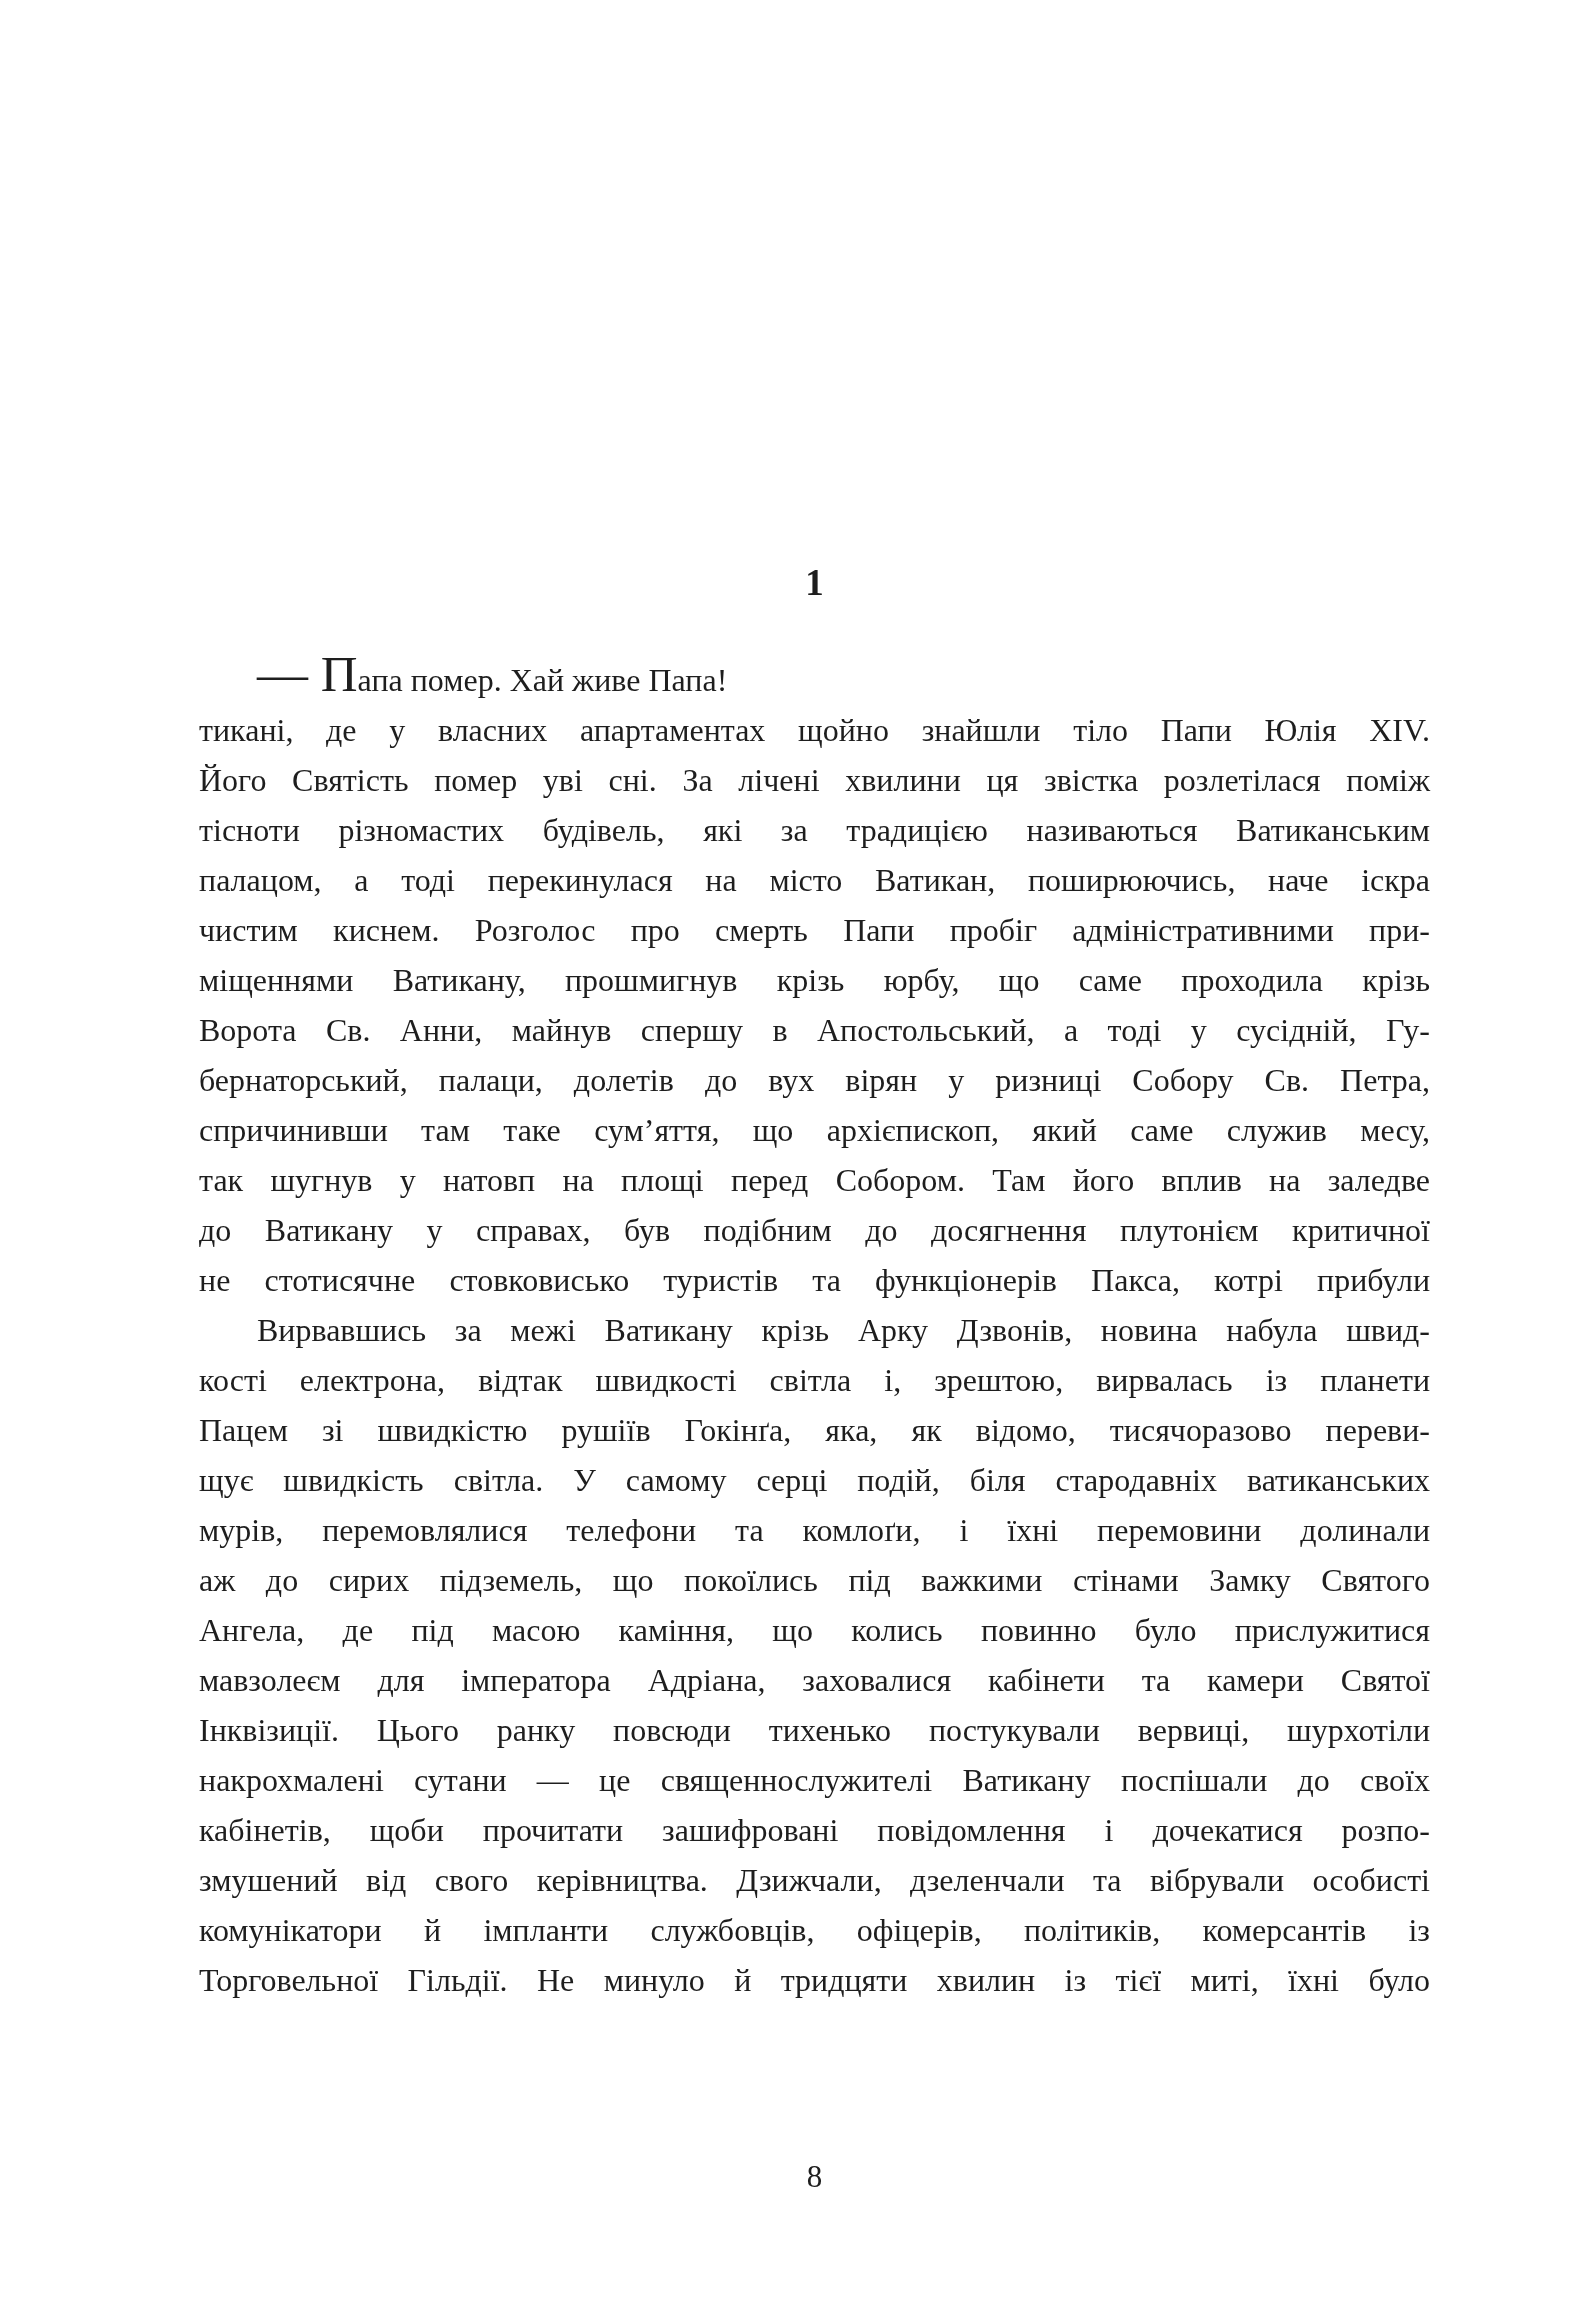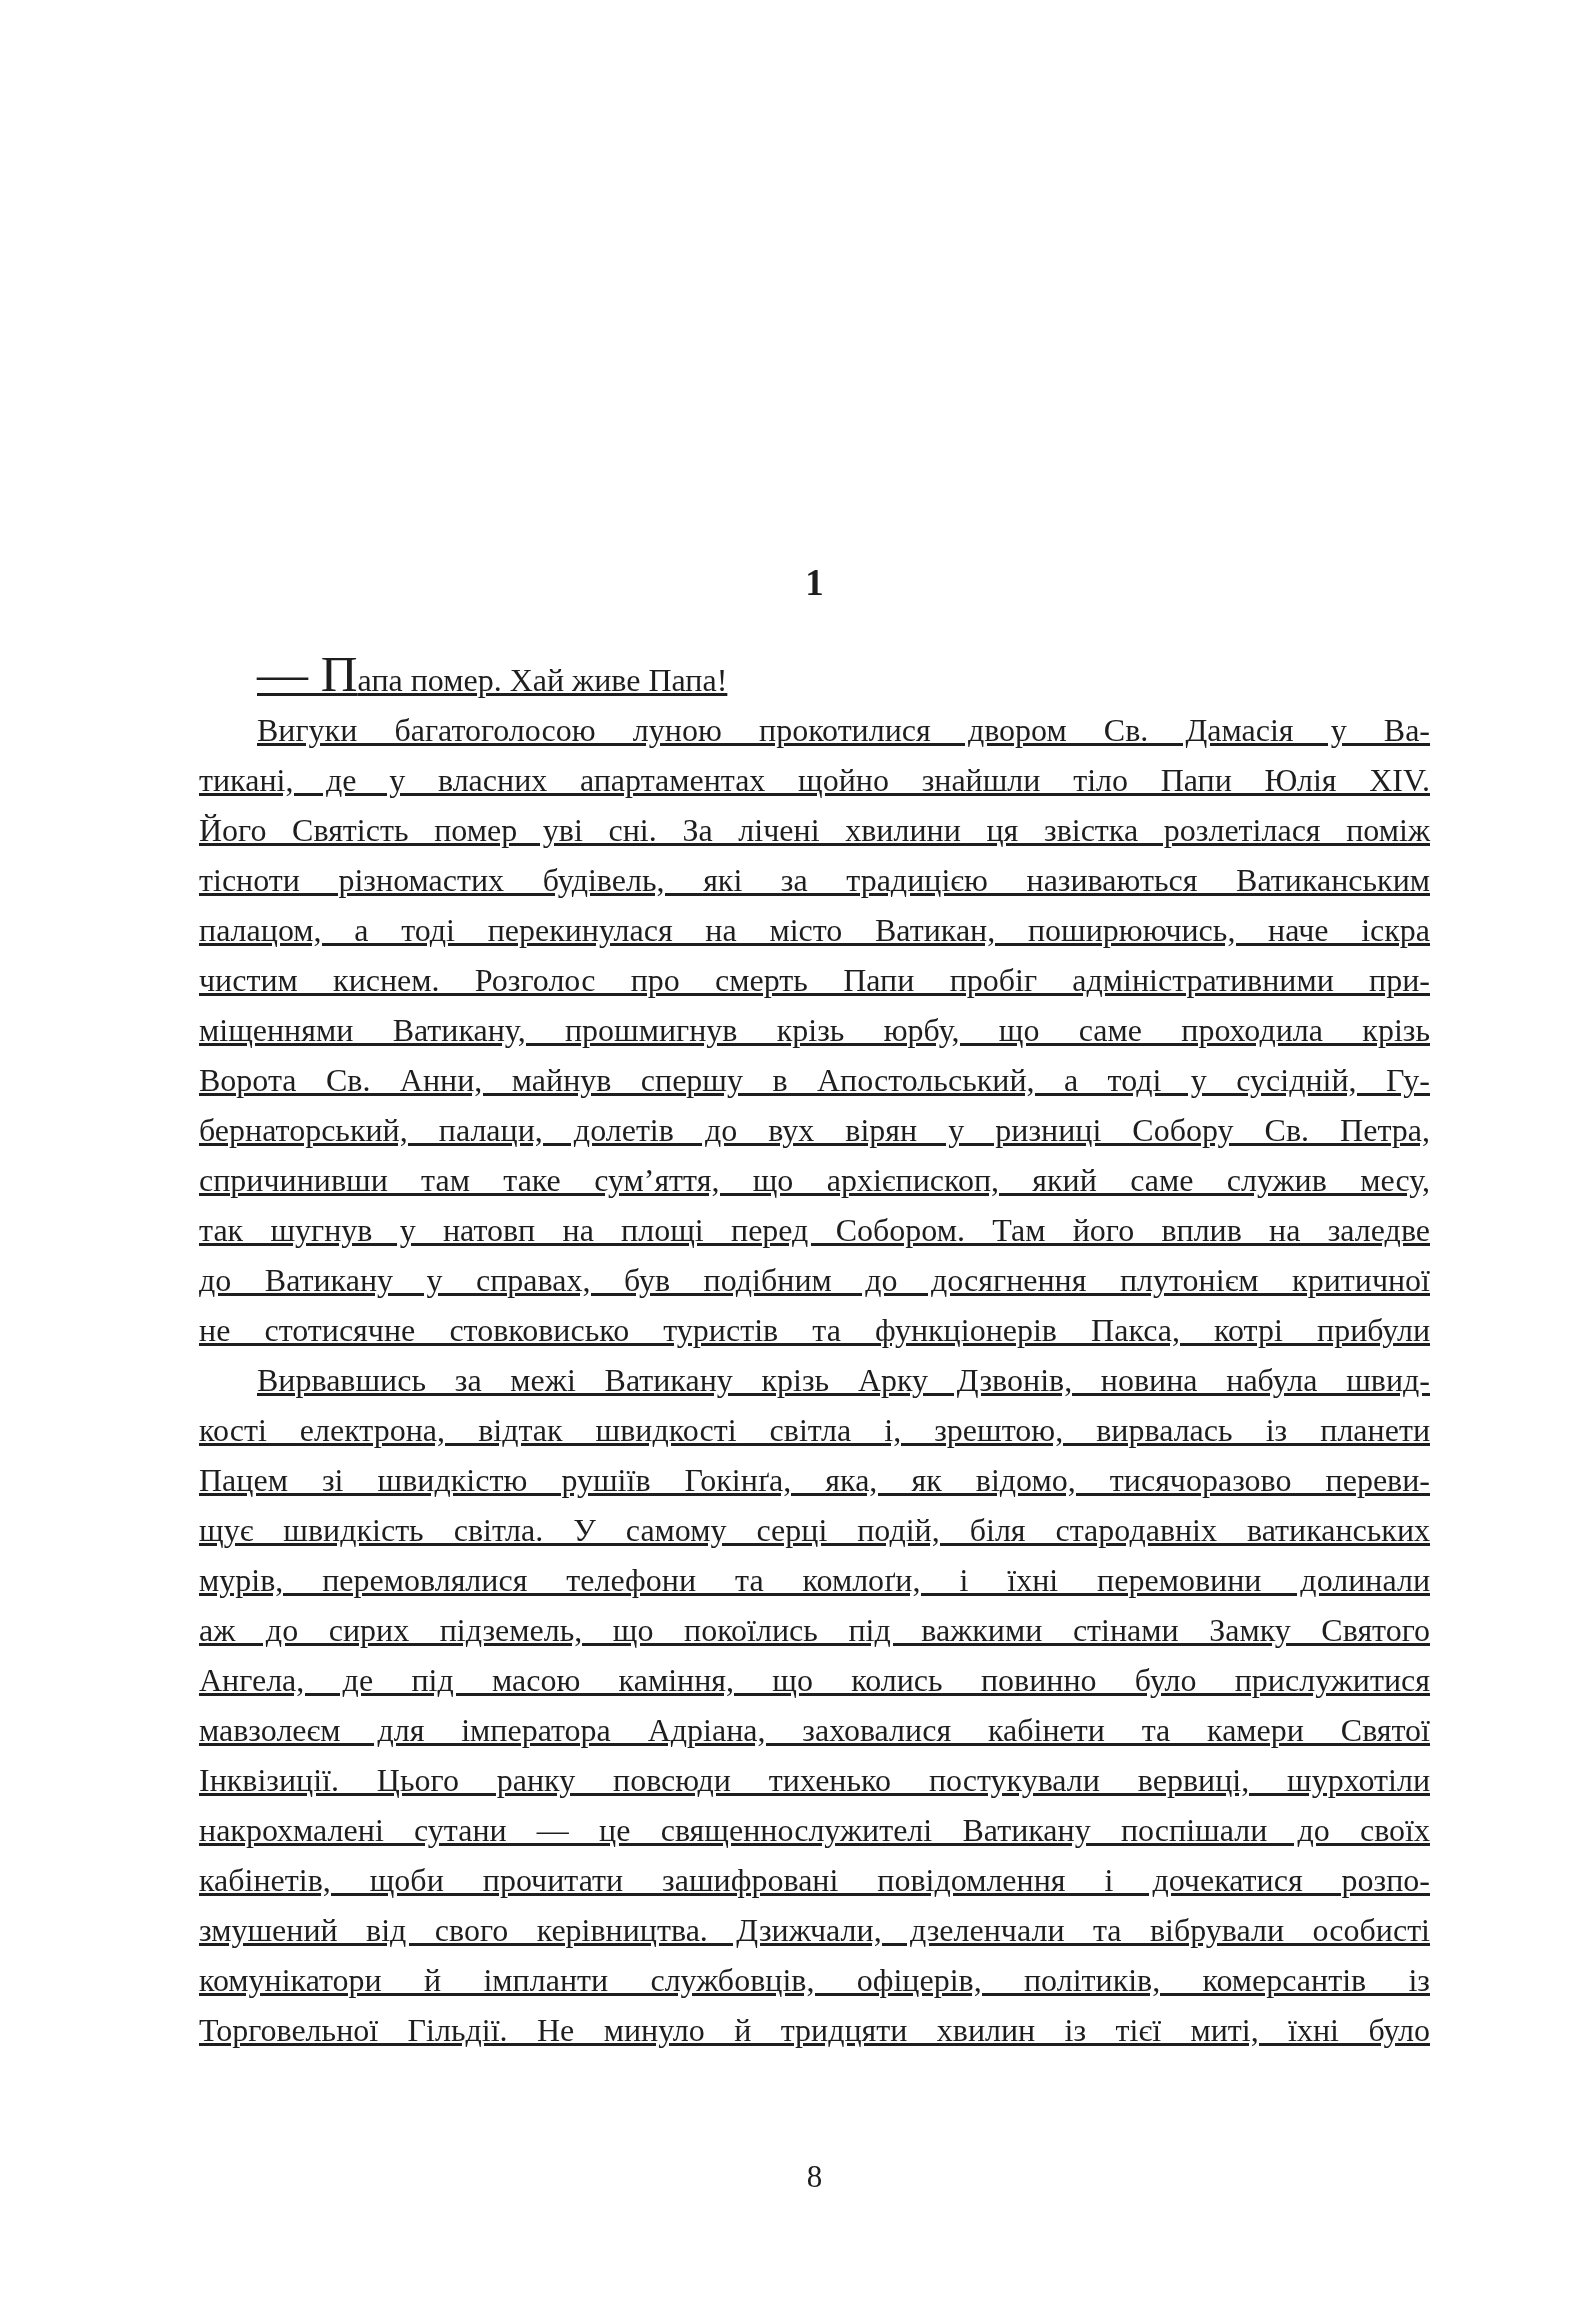--- a/index.html
+++ b/index.html
@@ -31,21 +31,20 @@
     top: 655px;
     left: 199px;
     width: 1231px;
     font-size: 32px;
     line-height: 50px;
   }
   .para { margin: 0; padding: 0; }
   .line {
     text-align: justify;
     text-align-last: justify;
-    text-decoration: underline;
     -moz-text-align-last: justify;
   }
   .line.short {
     text-align: left;
     text-align-last: left;
     -moz-text-align-last: left;
   }
   .line.indent { text-indent: 58px; }
   .initial {
     font-size: 51px;
@@ -69,21 +68,20 @@
 
   <div class="chapter">1</div>
 
   <div class="textblock">
 
     <div class="para">
       <div class="line short indent"><span class="initial">— П</span><span>апа помер. Хай живе Папа!</span></div>
     </div>
 
     <div class="para">
-      <div class="line indent">Вигуки багатоголосою луною прокотилися двором Св. Дамасія у Ва-</div>
       <div class="line">тикані, де у власних апартаментах щойно знайшли тіло Папи Юлія XIV.</div>
       <div class="line">Його Святість помер уві сні. За лічені хвилини ця звістка розлетілася поміж</div>
       <div class="line">тісноти різномастих будівель, які за традицією називаються Ватиканським</div>
       <div class="line">палацом, а тоді перекинулася на місто Ватикан, поширюючись, наче іскра</div>
       <div class="line">чистим киснем. Розголос про смерть Папи пробіг адміністративними при-</div>
       <div class="line">міщеннями Ватикану, прошмигнув крізь юрбу, що саме проходила крізь</div>
       <div class="line">Ворота Св. Анни, майнув спершу в Апостольський, а тоді у сусідній, Гу-</div>
       <div class="line">бернаторський, палаци, долетів до вух вірян у ризниці Собору Св. Петра,</div>
       <div class="line">спричинивши там таке сум’яття, що архієпископ, який саме служив месу,</div>
       <div class="line">так шугнув у натовп на площі перед Собором. Там його вплив на заледве</div>

